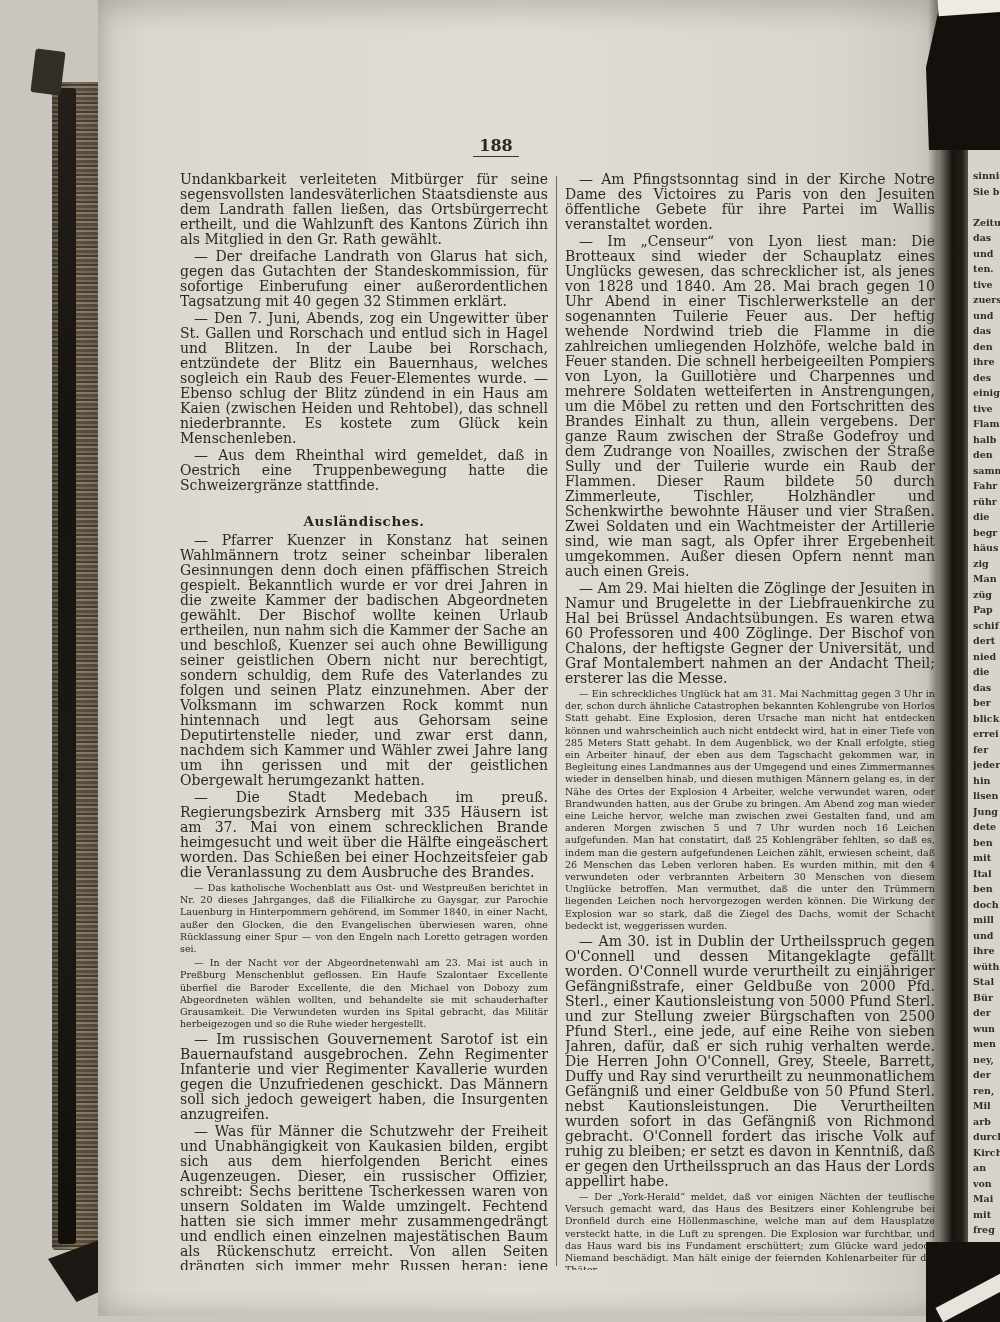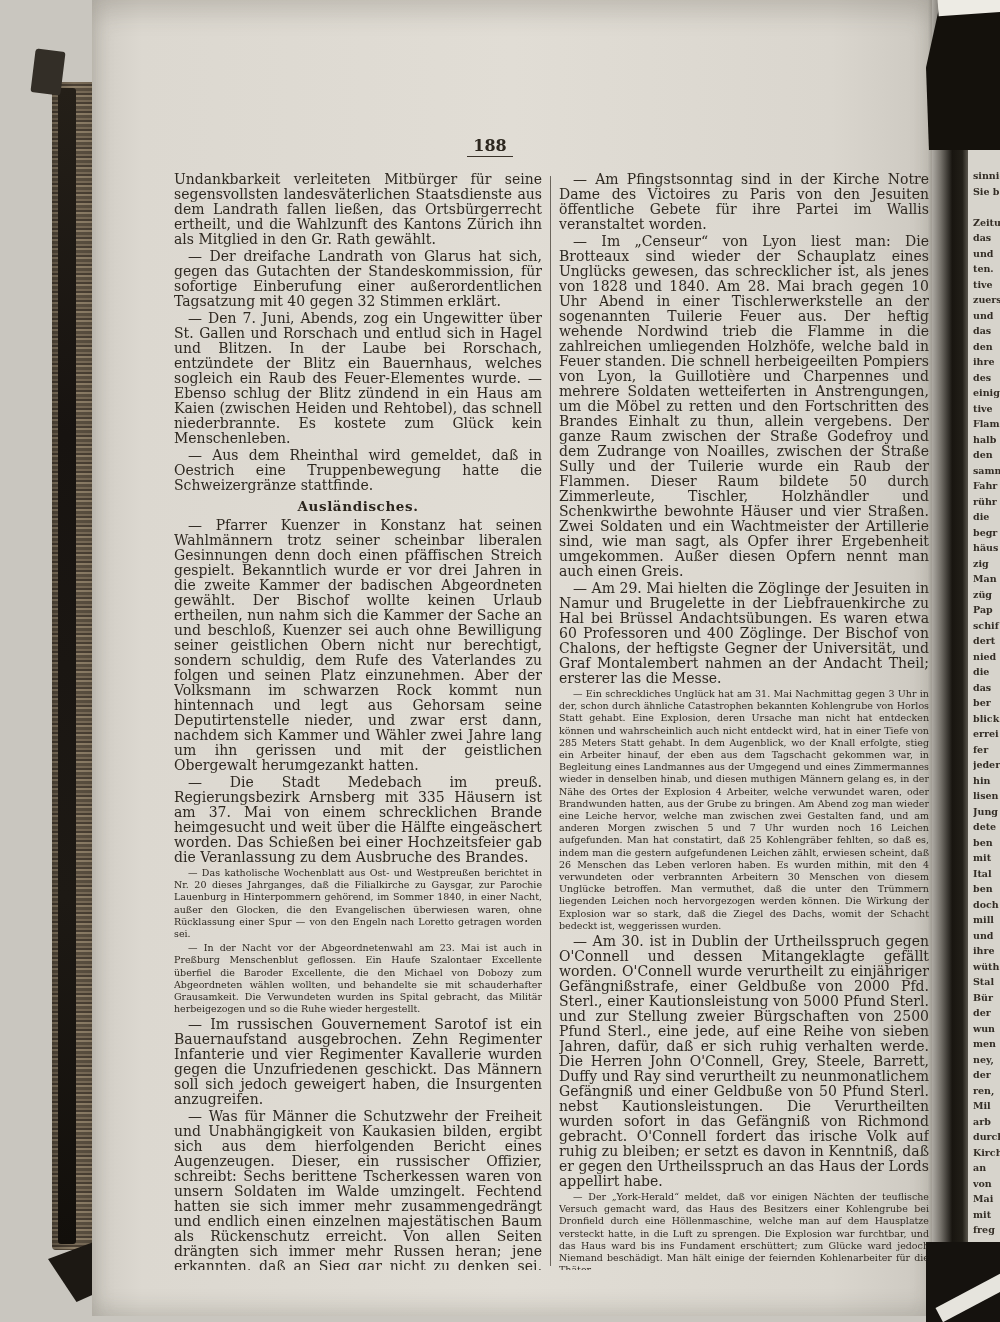--- a/index.html
+++ b/index.html
@@ -29,21 +29,21 @@
     position: absolute; left: 33px; top: 50px; width: 30px; height: 44px;
     background: #332e27; transform: rotate(7deg); border-radius: 3px;
   }
   .edge-mark-bottom-left {
     position: absolute; left: 48px; top: 1236px; width: 95px; height: 66px;
     background: #1c1813;
     clip-path: polygon(0 35%, 65% 0, 100% 55%, 30% 100%);
   }
 
   .page {
-    position: absolute; left: 92px; top: 0; width: 840px; height: 1316px;
+    position: absolute; left: 98px; top: 0; width: 840px; height: 1316px;
     background: linear-gradient(90deg, #d0ccc4 0%, #dcd8d0 6%, #e1ddd5 50%, #dad6ce 88%, #ccc8c0 100%);
     box-shadow: inset 0 14px 22px rgba(70,65,55,0.18), inset 0 -10px 18px rgba(70,65,55,0.15);
   }
 
   .gutter {
     position: absolute; left: 928px; top: 0; width: 44px; height: 1322px;
     background: linear-gradient(90deg, rgba(40,35,28,0) 0%, rgba(40,35,28,0.5) 28%, #181510 55%, #221f18 78%, rgba(70,64,52,0.55) 100%);
   }
   .next-page {
     position: absolute; left: 968px; top: 0; width: 32px; height: 1322px;
@@ -95,21 +95,21 @@
 
   .para {
     margin: 0 0 2px 0; text-align: justify; text-indent: 14px;
     font-size: 14px; line-height: 15px;
     overflow-wrap: break-word; hyphens: auto;
   }
   .para.cont { text-indent: 0; }
   .para.small { font-size: 9.5px; line-height: 12.2px; }
 
   .section-heading {
-    margin: 5px 0 4px; text-align: center; text-indent: 0;
+    margin: 20px 0 4px; text-align: center; text-indent: 0;
     font-size: 13.5px; font-weight: bold; letter-spacing: 0.6px; color: #2b251d;
   }
 </style>
 </head>
 <body>
 
 <div class="scan">
 
   <div class="fore-edge"></div>
   <div class="fore-edge-core"></div>

